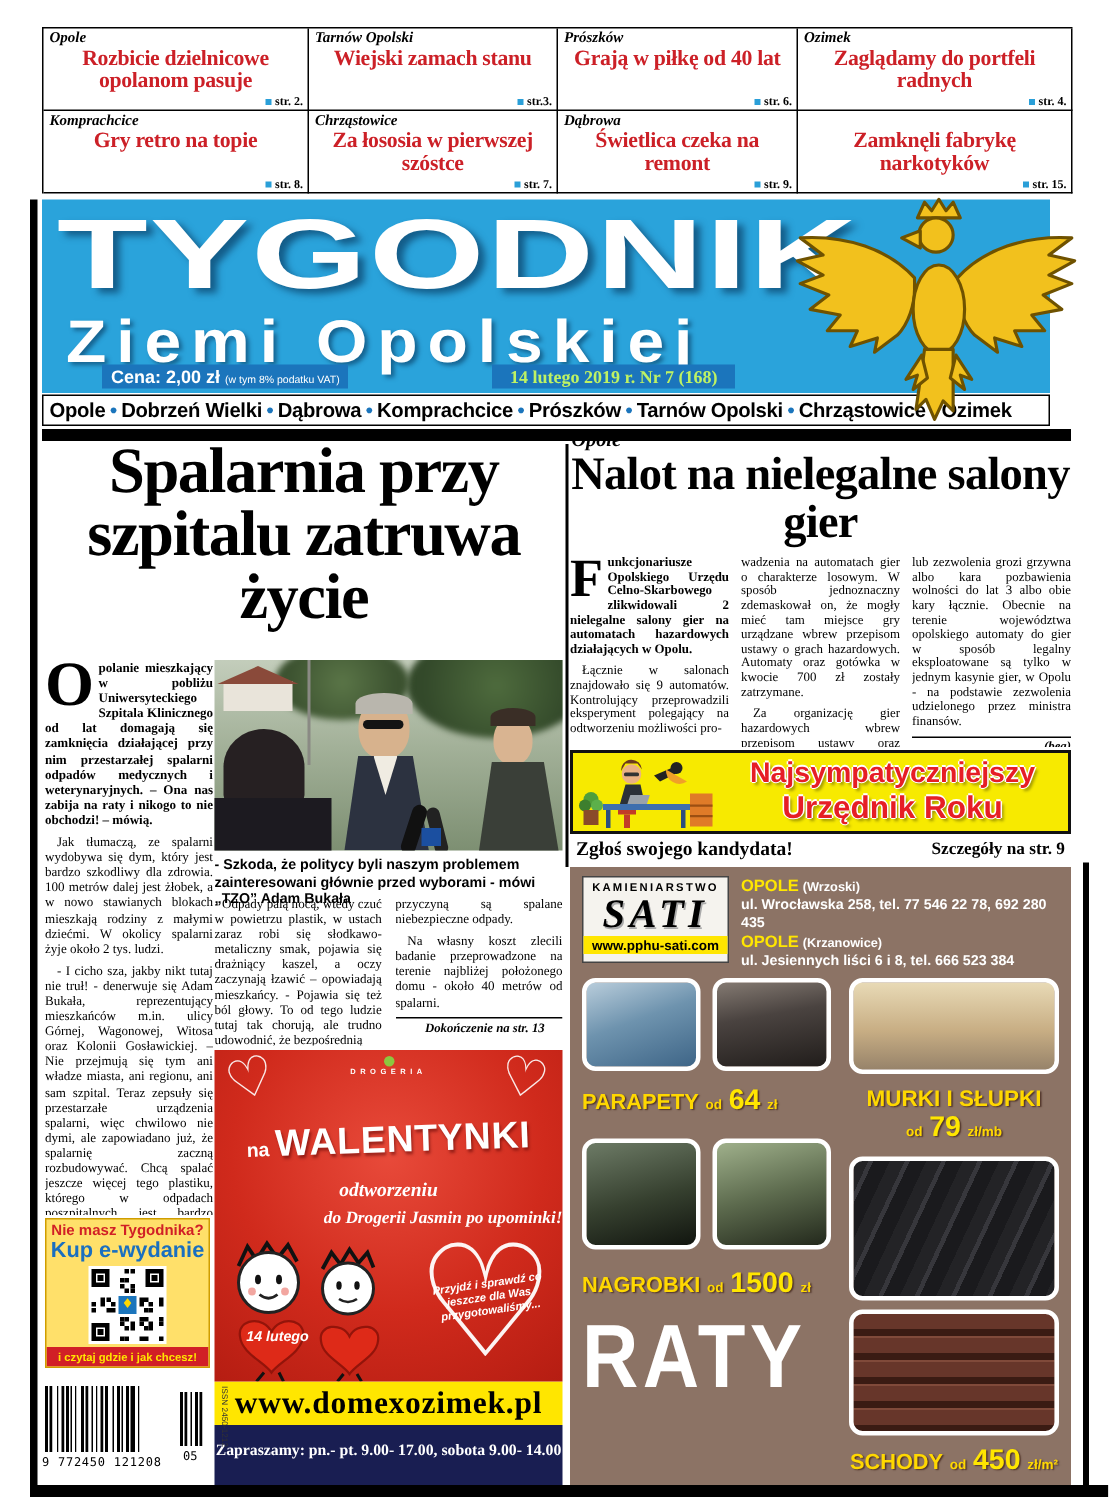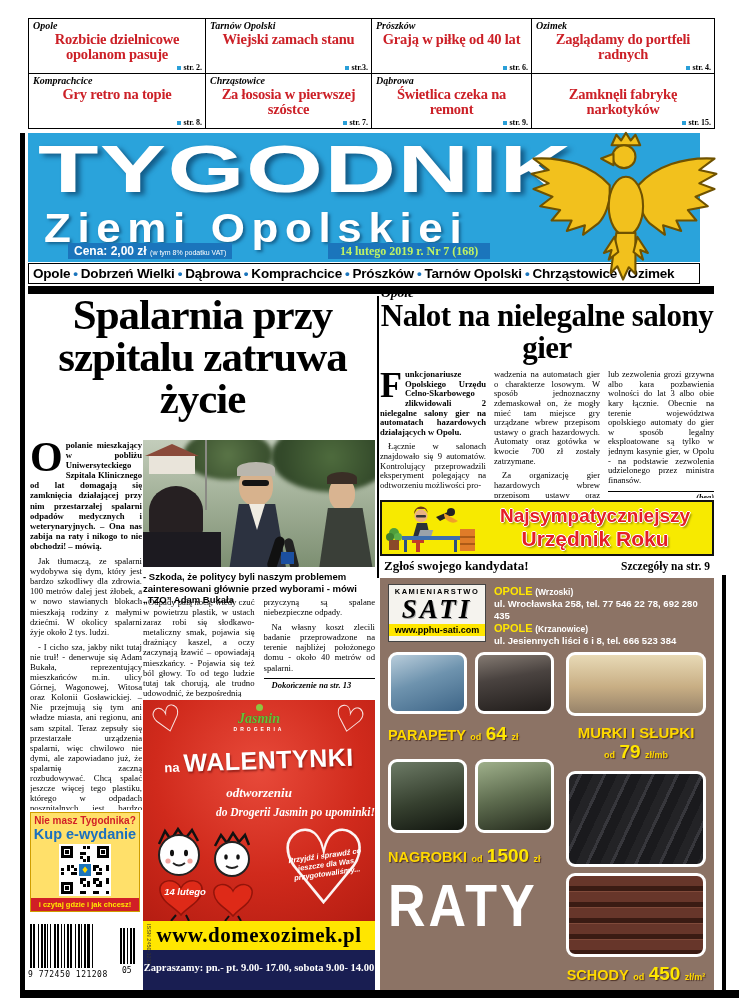--- a/index.html
+++ b/index.html
@@ -55,21 +55,21 @@
   .lead-bold{font-weight:bold;}
   .dropcap{float:left;font:bold 42px/34px "Liberation Serif",serif;margin:0 3px 0 0;}
   .col1{left:30px;top:440px;width:112px;height:370px;overflow:hidden;}
 
   .news-photo{left:143px;top:440px;width:232px;height:127px;overflow:hidden;
               background:linear-gradient(180deg,#c3cdbb 0%,#a3b199 45%,#7d8f72 100%);}
   .np{position:absolute;}
   .caption{left:143px;top:571px;width:232px;font:bold 9.5px/11.5px "Liberation Sans",sans-serif;text-align:left;}
   .cols23{left:143px;top:597px;width:232px;display:flex;gap:9px;}
   .cols23 .c{width:112px;height:100px;overflow:hidden;}
-  .cont{margin-top:7px;border-top:1px solid #000;padding-top:2px;
+  .cont{margin-top:7px;border-top:1px solid #000;padding-top:2px;text-align:center;
         font:italic bold 8.5px/9px "Liberation Serif",serif;text-indent:0;}
 
   
   .kicker-r{left:381px;top:286px;font:italic bold 13.5px/14px "Liberation Serif",serif;}
   .h-right{left:380px;top:300px;width:334px;text-align:center;
            font:bold 31px/32px "Liberation Serif",serif;letter-spacing:-0.5px;}
   .rcols{left:380px;top:370px;width:334px;display:flex;gap:8px;}
   .rcols .c{width:106px;height:128px;overflow:hidden;font-size:8.6px;line-height:1.12;}
   .byline-wrap{margin-top:6px;margin-left:30%;border-top:1px solid #000;padding-top:1px;
                text-align:right;font:italic bold 8.5px/9px "Liberation Serif",serif;text-indent:0;}
@@ -407,21 +407,20 @@
       </div>
     </div>
   </div>
 
   <div class="val abs">
     <div class="val-red">
       <span class="corner-heart" style="left:8px;top:2px;transform:rotate(-15deg);">♡</span>
       <span class="corner-heart" style="right:10px;top:2px;transform:rotate(12deg);">♡</span>
       <div class="jas">
         <span class="jas-dot"></span>
-        <div class="jas-name">Jasmin</div>
         <div class="jas-sub">DROGERIA</div>
       </div>
       <div class="val-titleline">
         <span class="val-na">na</span><span class="val-wal">WALENTYNKI</span>
       </div>
       <div class="val-l1">odtworzeniu</div>
       <div class="val-l2">do Drogerii Jasmin po upominki!</div>
       <svg class="abs couple" width="150" height="95" viewBox="0 0 150 95">
         <polyline points="14,18 20,5 26,14 33,3 40,13 47,4 53,15" fill="none" stroke="#111" stroke-width="2.5"></polyline>
         <circle cx="34" cy="29" r="20" fill="#fff" stroke="#222" stroke-width="2"></circle>

